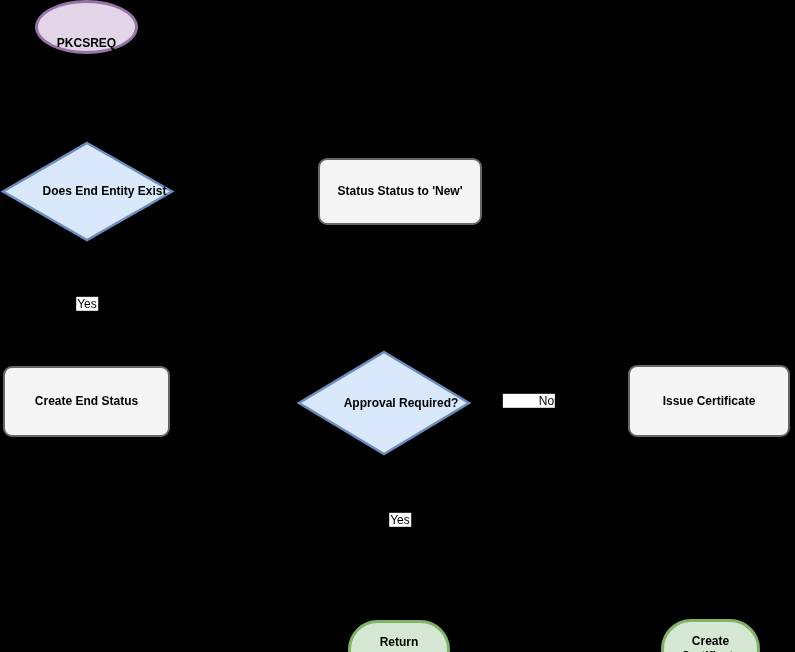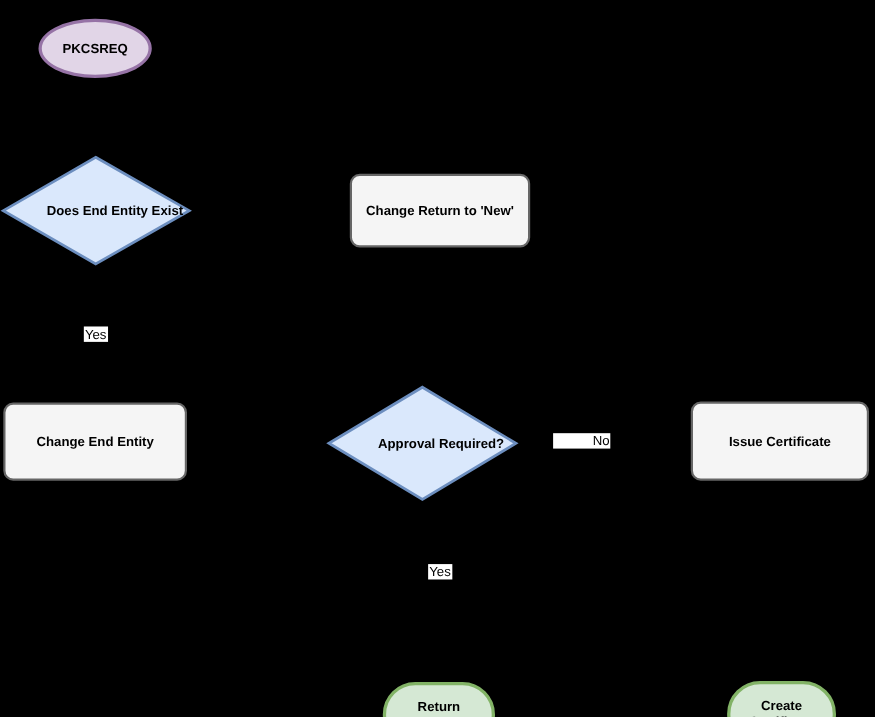--- a/index.html
+++ b/index.html
@@ -26,21 +26,21 @@
   .ellipse {
     position: absolute;
     display: flex;
     align-items: center;
     justify-content: center;
     border-radius: 50%;
     background: #e1d5e7;
     border: 3px solid #9673a6;
     box-sizing: border-box;
   }
-  #node-pkcsreq { left: 35px; top: 17px; width: 103px; height: 54px; }
+  #node-pkcsreq { left: 35px; top: 0; width: 103px; height: 54px; align-items: flex-end; }
 
   
   .proc {
     position: absolute;
     display: flex;
     align-items: center;
     justify-content: center;
     background: #f5f5f5;
     border: 2px solid #666666;
     border-radius: 9px;
@@ -110,27 +110,27 @@
   </div>
 
   <div class="diamond" id="node-does-end-entity-exist">
     <svg width="175" height="101" viewBox="0 0 175 101">
       <polygon points="87,2 172,50.5 87,99 3,50.5" fill="#dae8fc"></polygon>
     </svg>
     <span class="node-label">Does End Entity Exist</span>
   </div>
 
   <div class="proc" id="node-change-status">
-    <span class="node-label">Change Return to 'New'</span>
+    <span class="node-label">Status Status to 'New'</span>
   </div>
 
   <span class="edge-label" id="edge-label-entity-yes">Yes</span>
 
   <div class="proc" id="node-create-end-entity">
-    <span class="node-label">Change End Entity</span>
+    <span class="node-label">Create End Status</span>
   </div>
 
   <div class="diamond" id="node-approval-required">
     <svg width="176" height="106" viewBox="0 0 176 106">
       <polygon points="88,2 173,53 88,104 3,53" fill="#dae8fc"></polygon>
     </svg>
     <span class="node-label">Approval Required?</span>
   </div>
 
   <span class="edge-label" id="edge-label-approval-no">No</span>

